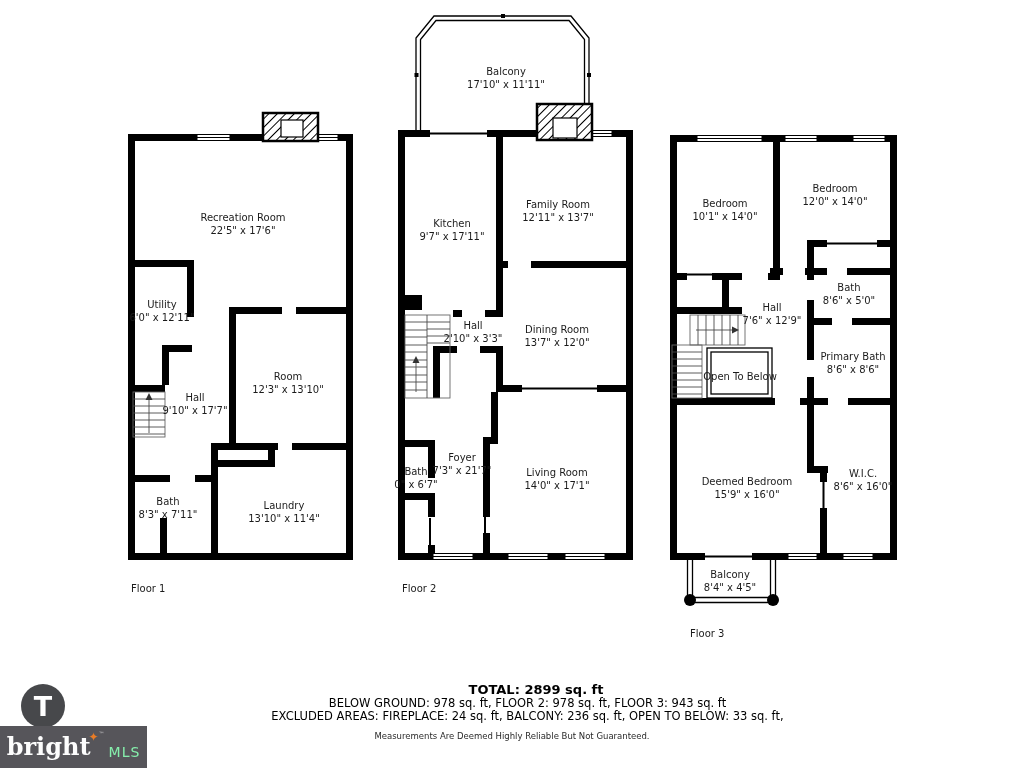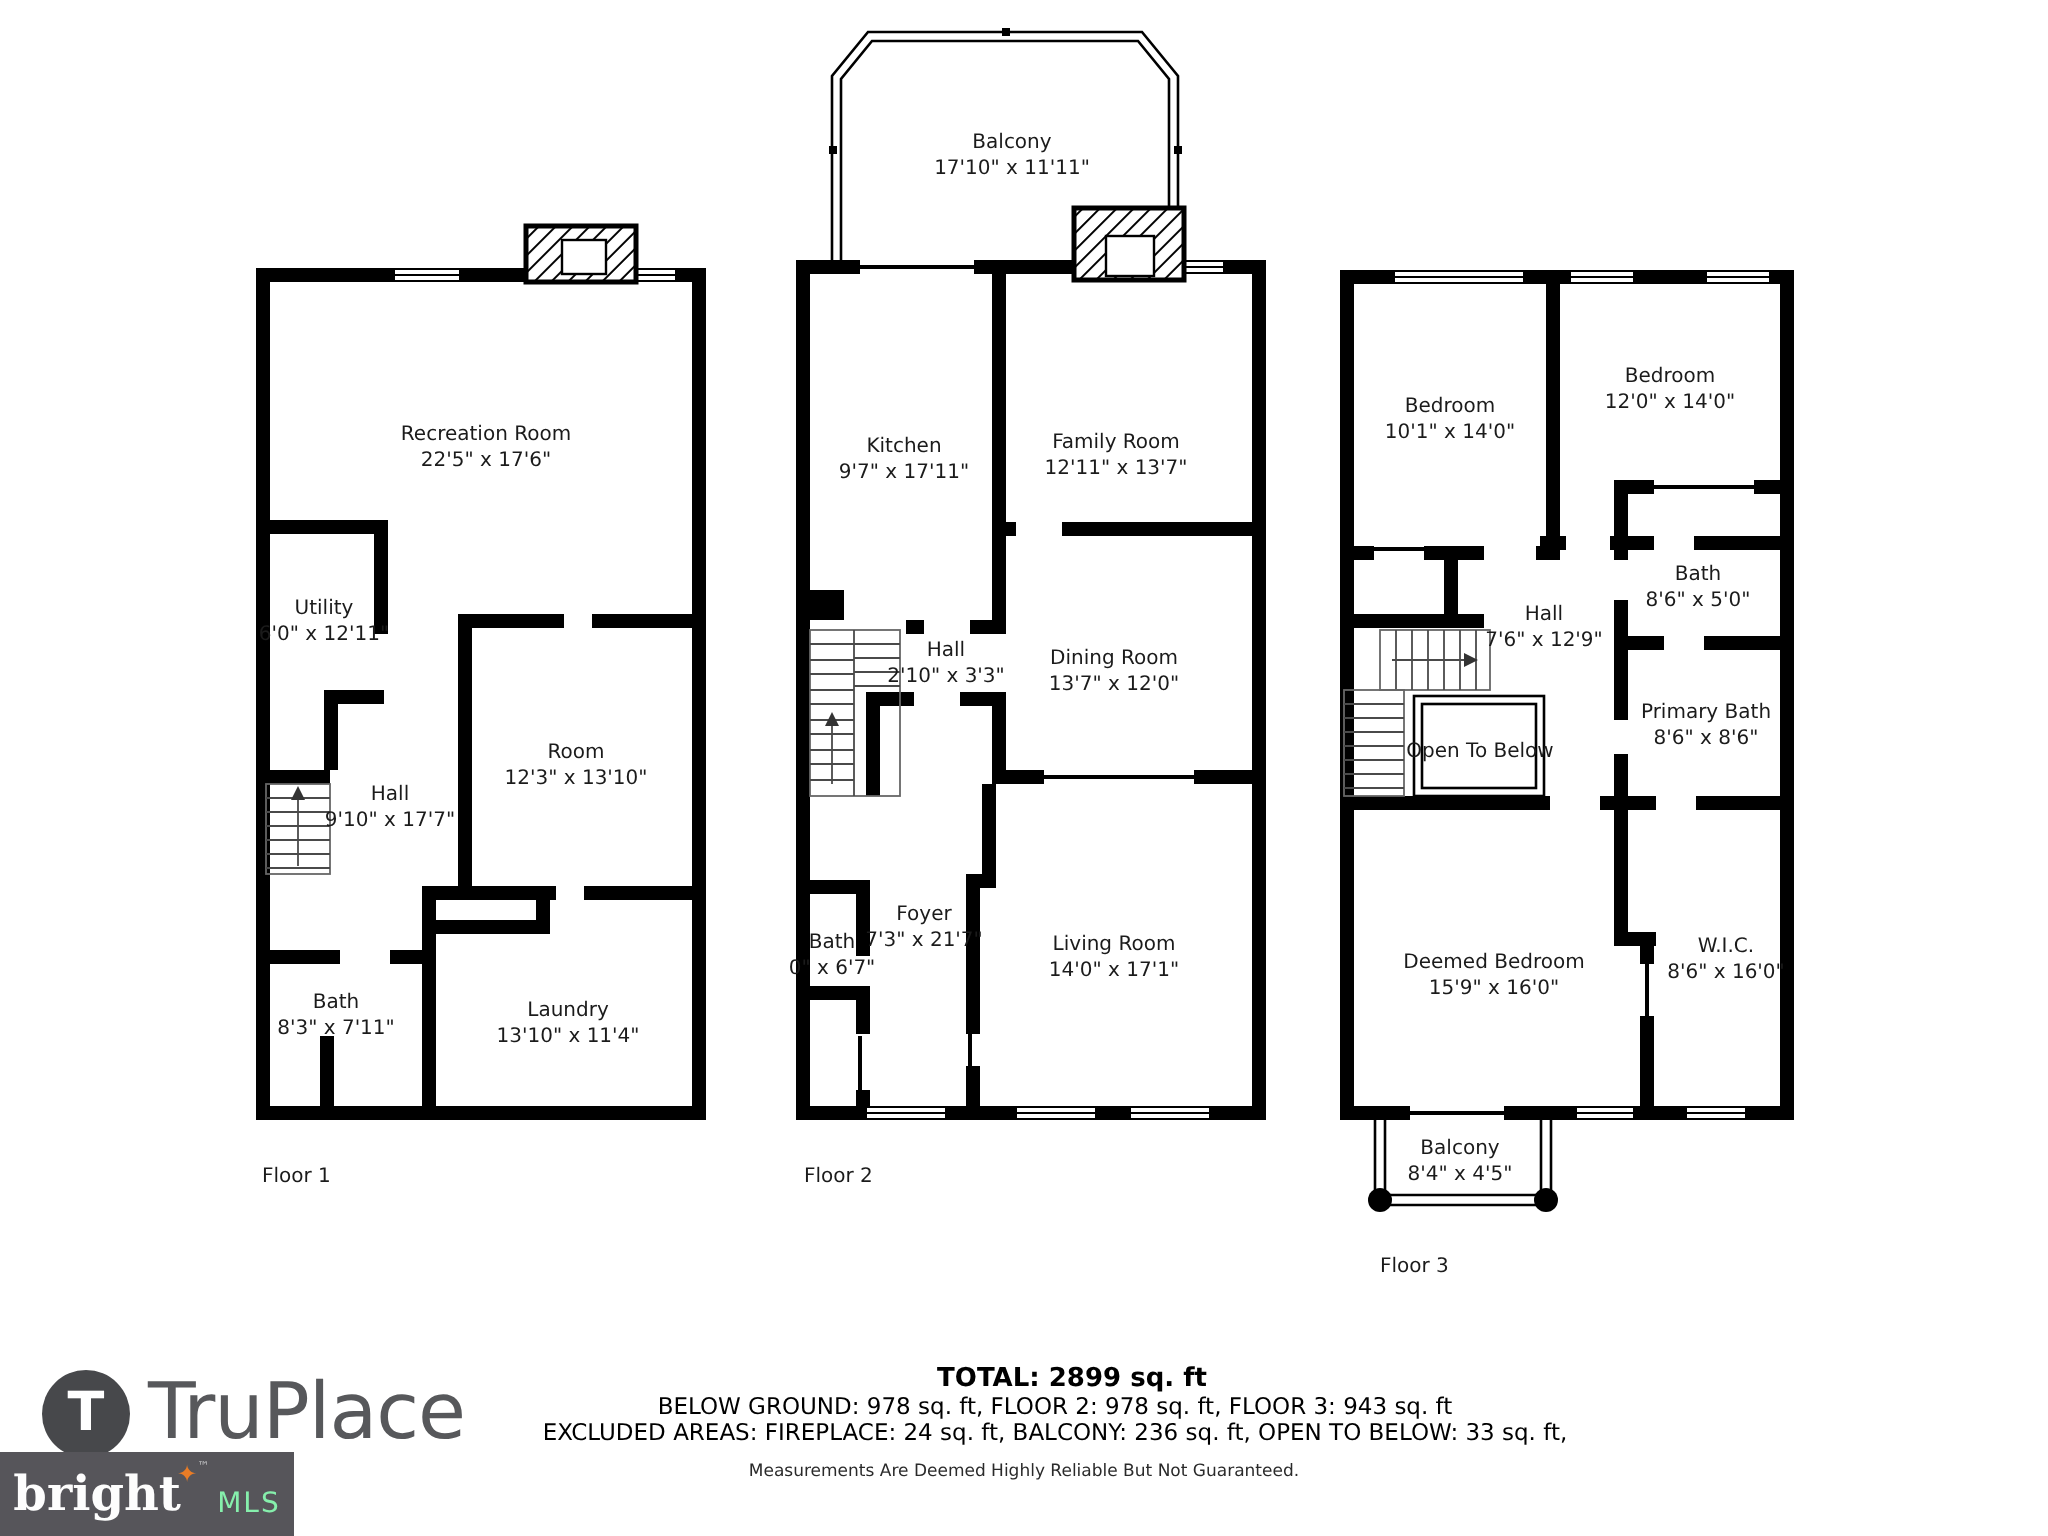--- a/index.html
+++ b/index.html
@@ -336,21 +336,21 @@
   <div class="floor-label" style="left:131px;top:583px">Floor 1</div>
 
   <div class="room-label" style="left:506px;top:78px">
     <span class="rn">Balcony</span>
     <span class="rd">17'10" x 11'11"</span>
   </div>
   <div class="room-label" style="left:452px;top:230px">
     <span class="rn">Kitchen</span>
     <span class="rd">9'7" x 17'11"</span>
   </div>
-  <div class="room-label" style="left:558px;top:228px">
+  <div class="room-label" style="left:558px;top:211px">
     <span class="rn">Family Room</span>
     <span class="rd">12'11" x 13'7"</span>
   </div>
   <div class="room-label" style="left:473px;top:332px">
     <span class="rn">Hall</span>
     <span class="rd">2'10" x 3'3"</span>
   </div>
   <div class="room-label" style="left:557px;top:336px">
     <span class="rn">Dining Room</span>
     <span class="rd">13'7" x 12'0"</span>
@@ -408,21 +408,20 @@
 
   <div class="footer">
     <div class="footer-total">TOTAL: 2899 sq. ft</div>
     <div class="footer-line">BELOW GROUND: 978 sq. ft, FLOOR 2: 978 sq. ft, FLOOR 3: 943 sq. ft</div>
     <div class="footer-line">EXCLUDED AREAS: FIREPLACE: 24 sq. ft, BALCONY: 236 sq. ft, OPEN TO BELOW: 33 sq. ft,</div>
     <div class="footer-disclaimer">Measurements Are Deemed Highly Reliable But Not Guaranteed.</div>
   </div>
 
   <div class="truplace">
     <div class="tp-badge">T</div>
-    <div class="tp-word">TruPlace</div>
   </div>
   <div class="bright">
     <span class="b-word">bright</span>
     <span class="b-star">✦</span>
     <span class="b-tm">™</span>
     <span class="b-mls">MLS</span>
   </div>
 
 </div>
 

